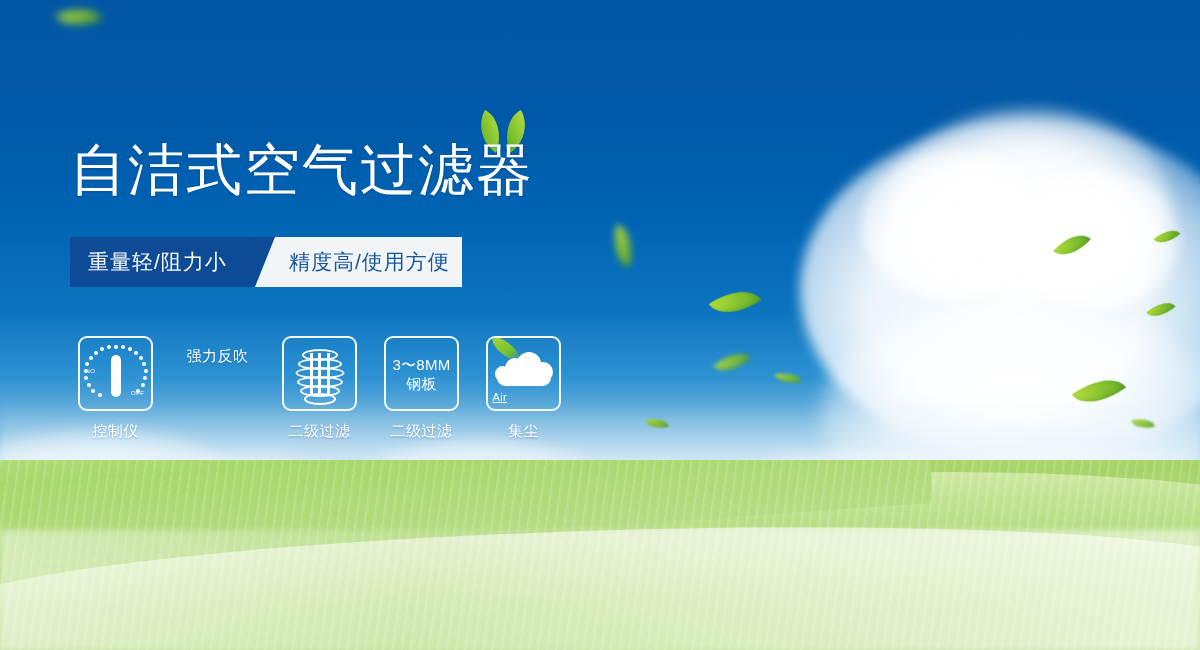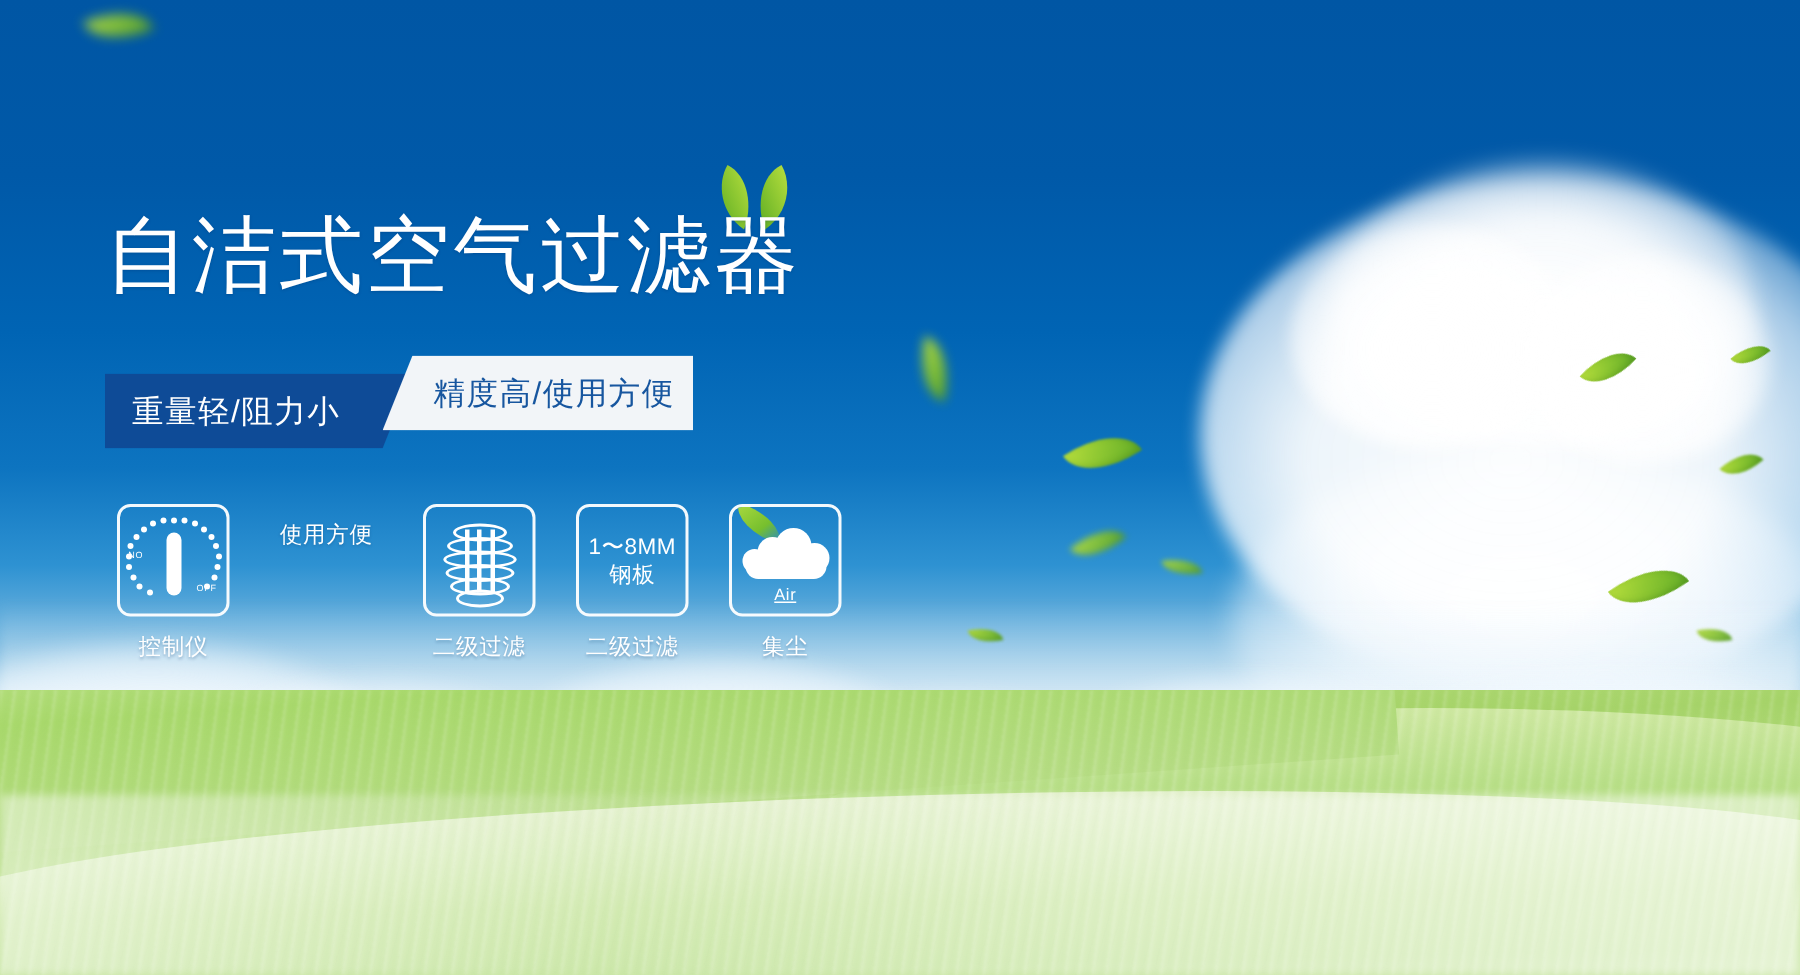--- a/index.html
+++ b/index.html
@@ -136,21 +136,21 @@
     text-shadow:0 1px 2px rgba(0,40,90,.25);
     white-space:nowrap;
   }
   .sprout{position:absolute;left:472px;top:108px;width:62px;height:46px;}
 
   
   .subbar{
     position:absolute;left:70px;top:237px;height:50px;width:392px;
   }
   .sub-dark{
-    position:absolute;left:0;top:12px;height:50px;width:205px;
+    position:absolute;left:0;top:0;height:50px;width:205px;
     background:#0e4b97;
     clip-path:polygon(0 0, 100% 0, calc(100% - 20px) 100%, 0 100%);
   }
   .sub-light{
     position:absolute;left:185px;top:0;height:50px;width:207px;
     background:#f2f5f8;
     clip-path:polygon(20px 0, 100% 0, 100% 100%, 0 100%);
   }
   .sub-dark span{
     position:absolute;left:18px;top:0;height:50px;display:flex;align-items:center;
@@ -202,21 +202,21 @@
   .airicon .swoosh{
     position:absolute;left:-4px;top:-6px;width:34px;height:18px;
     background:linear-gradient(125deg,#a9d93f 0%,#76bf2e 60%,rgba(120,190,45,0) 100%);
     border-radius:0 100% 0 100%;transform:rotate(18deg);
   }
   .airicon .puff{position:absolute;background:#fff;border-radius:50%;}
   .airicon .base{
     position:absolute;left:4px;bottom:16px;width:54px;height:17px;background:#fff;border-radius:9px;
   }
   .airicon .air-txt{
-    position:absolute;left:0;right:0;bottom:-1px;text-align:center;font-size:11px;color:#fff;letter-spacing:.4px;text-decoration:underline;
+    position:absolute;left:0;right:0;bottom:-1px;text-align:left;font-size:11px;color:#fff;letter-spacing:.4px;text-decoration:underline;
   }
 </style>
 </head>
 <body>
 
 <div class="stage">
 
   <div class="cloudmass cloud-right-low"></div>
   <div class="cloudmass cloud-right-main"></div>
   <div class="cloudmass cloud-right-top"></div>
@@ -325,21 +325,21 @@
           <div class="dot" style="left:13px;top:50px;"></div>
           <div class="needle"></div>
           <div class="lbl lbl-no">NO</div>
           <div class="lbl lbl-off">OFF</div>
         </div>
       </div>
       <div class="flabel">控制仪</div>
     </div>
 
     <div class="feature">
-      <div class="flabel">使用方便</div>
+      <div class="flabel">强力反吹</div>
     </div>
 
     <div class="feature">
       <div class="fbox">
         <div class="coil">
           <div class="bar" style="left:14px;"></div>
           <div class="bar" style="left:22.5px;"></div>
           <div class="bar" style="left:31px;"></div>
           <div class="ring" style="top:0px;width:32px;"></div>
           <div class="ring" style="top:9px;width:40px;"></div>
@@ -348,21 +348,21 @@
           <div class="ring" style="top:36px;width:36px;"></div>
           <div class="ring" style="top:44px;width:28px;"></div>
         </div>
       </div>
       <div class="flabel">二级过滤</div>
     </div>
 
     <div class="feature">
       <div class="fbox">
         <div class="ftext">
-          <div>1〜8MM</div>
+          <div>3〜8MM</div>
           <div>钢板</div>
         </div>
       </div>
       <div class="flabel">二级过滤</div>
     </div>
 
     <div class="feature">
       <div class="fbox">
         <div class="airicon">
           <div class="swoosh"></div>

